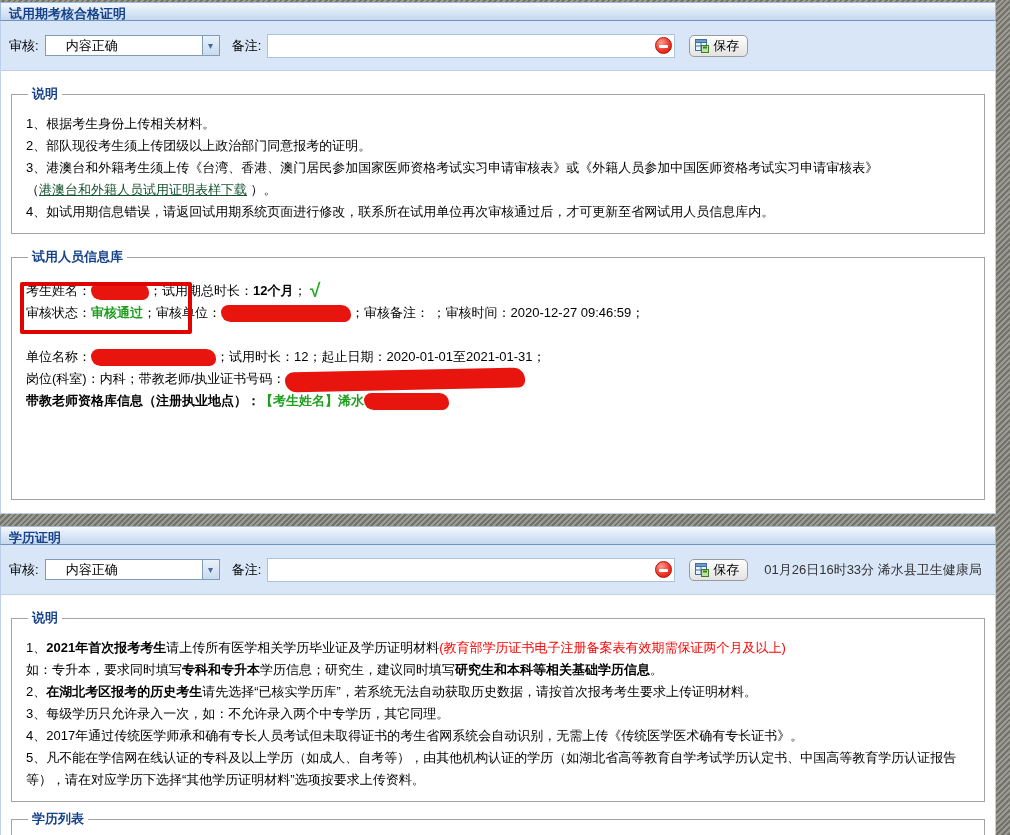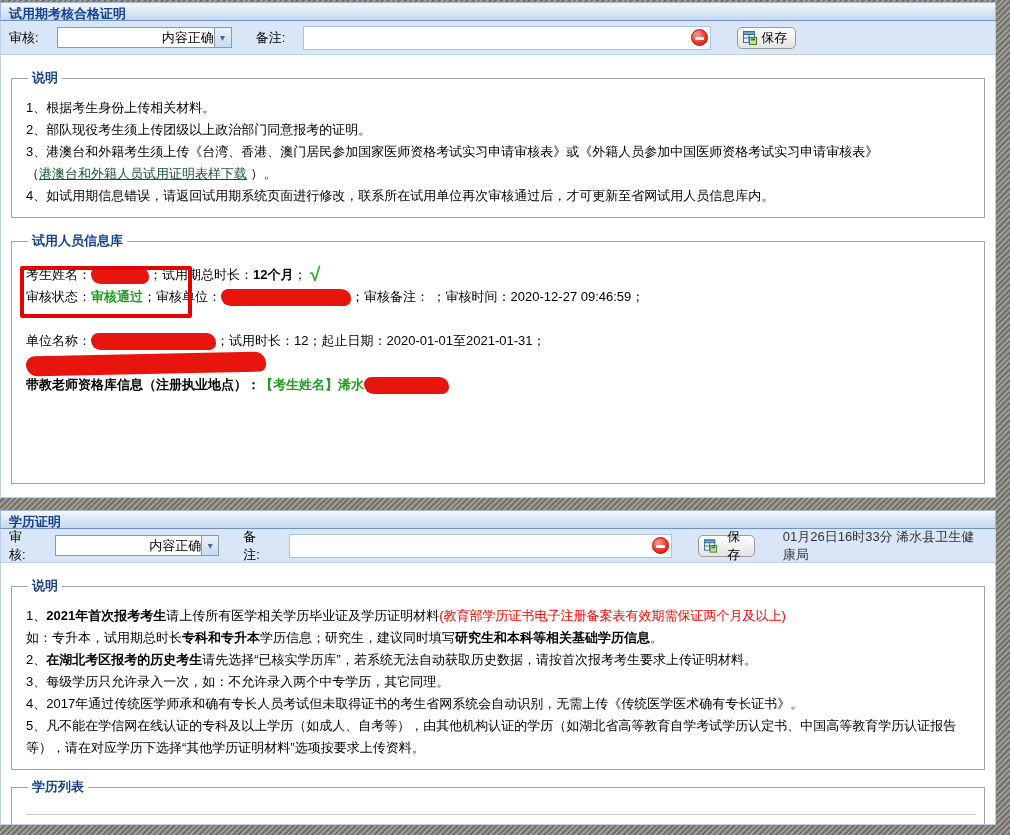--- a/index.html
+++ b/index.html
@@ -14,30 +14,30 @@
   
   .panel-header {
     height:19px; line-height:22px; padding-left:8px;
     background: linear-gradient(#f4f8fd 0%, #dde9f6 45%, #c5d8ee 100%);
     border:1px solid #9ebbde; border-bottom:1px solid #6f93bd;
     color:#15428b; font-weight:bold; font-size:13px;
   }
 
   
   .audit-bar {
-    height:34px; background:#d9e6f7;
+    height:50px; background:#d9e6f7;
     border:1px solid #bdd2ea; border-top:none;
-    display:flex; align-items:center; padding:0 8px;gap:12px;
+    display:flex; align-items:center; padding:0 8px;
   }
   .audit-label { color:#000; }
   .select {
     width:175px; height:21px; margin-left:6px; background:#fff;
     border:1px solid #7f9db9; display:flex; align-items:center; cursor:default;
   }
-  .select .sel-text { flex:1; padding-left:20px;text-align:right; }
+  .select .sel-text { flex:1; padding-left:20px; }
   .sel-arrow {
     width:17px; height:19px; border-left:1px solid #7f9db9;
     background:linear-gradient(#e9f1fa,#c9dbef);
     color:#436c9c; font-size:10px; text-align:center; line-height:19px;
   }
   .note-label { margin-left:12px; }
   .input-wrap {
     width:408px; height:24px; margin-left:6px; background:#fff;
     border:1px solid #a9c4e2; display:flex; align-items:center;
   }
@@ -162,21 +162,21 @@
           <span>考生姓名：</span><span class="redact w58"></span><span>；试用期总时长：</span><span class="b">12个月</span><span>；</span> <span class="check">√</span>
         </div>
         <div class="info-line">
           <span>审核状态：</span><span class="green">审核通过</span><span>；审核单位：</span><span class="redact w130"></span><span>；审核备注： ；审核时间：2020-12-27 09:46:59；</span>
         </div>
         <div class="info-gap"></div>
         <div class="info-line">
           <span>单位名称：</span><span class="redact w125"></span><span>；试用时长：12；起止日期：2020-01-01至2021-01-31；</span>
         </div>
         <div class="info-line">
-          <span class="redact w240"></span>
+          <span>岗位(科室)：内科；带教老师/执业证书号码：</span><span class="redact w240"></span>
         </div>
         <div class="info-line b">
           <span>带教老师资格库信息（注册执业地点）：</span><span class="green">【考生姓名】浠水</span><span class="redact w85"></span>
         </div>
       </fieldset>
     </div>
   </div>
 
   <div class="divider-stripe"></div>
 
@@ -210,21 +210,21 @@
       <span class="timestamp">01月26日16时33分 浠水县卫生健康局</span>
     </div>
 
     <div class="panel-body body2">
       <fieldset>
         <legend>说明</legend>
         <div class="instr-line">
           <span>1、</span><span class="b">2021年首次报考考生</span><span>请上传所有医学相关学历毕业证及学历证明材料</span><span class="red">(教育部学历证书电子注册备案表有效期需保证两个月及以上)</span>
         </div>
         <div class="instr-line">
-          <span>如：专升本，试用期总时长</span><span class="b">专科和专升本</span><span>学历信息；研究生，建议同时填写</span><span class="b">研究生和本科等相关基础学历信息</span><span>。</span>
+          <span>如：专升本，要求同时填写</span><span class="b">专科和专升本</span><span>学历信息；研究生，建议同时填写</span><span class="b">研究生和本科等相关基础学历信息</span><span>。</span>
         </div>
         <div class="instr-line">
           <span>2、</span><span class="b">在湖北考区报考的历史考生</span><span>请先选择“已核实学历库”，若系统无法自动获取历史数据，请按首次报考考生要求上传证明材料。</span>
         </div>
         <div class="instr-line">3、每级学历只允许录入一次，如：不允许录入两个中专学历，其它同理。</div>
         <div class="instr-line">4、2017年通过传统医学师承和确有专长人员考试但未取得证书的考生省网系统会自动识别，无需上传《传统医学医术确有专长证书》。</div>
         <div class="instr-line">5、凡不能在学信网在线认证的专科及以上学历（如成人、自考等），由其他机构认证的学历（如湖北省高等教育自学考试学历认定书、中国高等教育学历认证报告等），请在对应学历下选择“其他学历证明材料”选项按要求上传资料。</div>
       </fieldset>
 
       <fieldset style="margin-top:8px; padding-bottom:0;">

